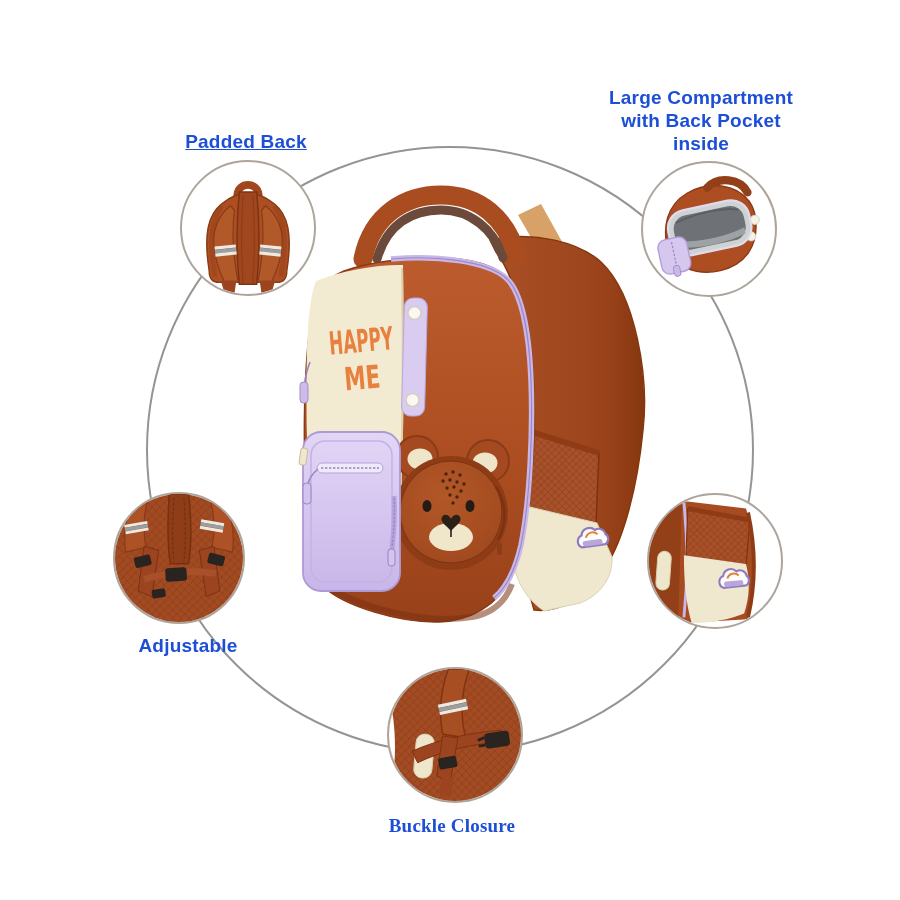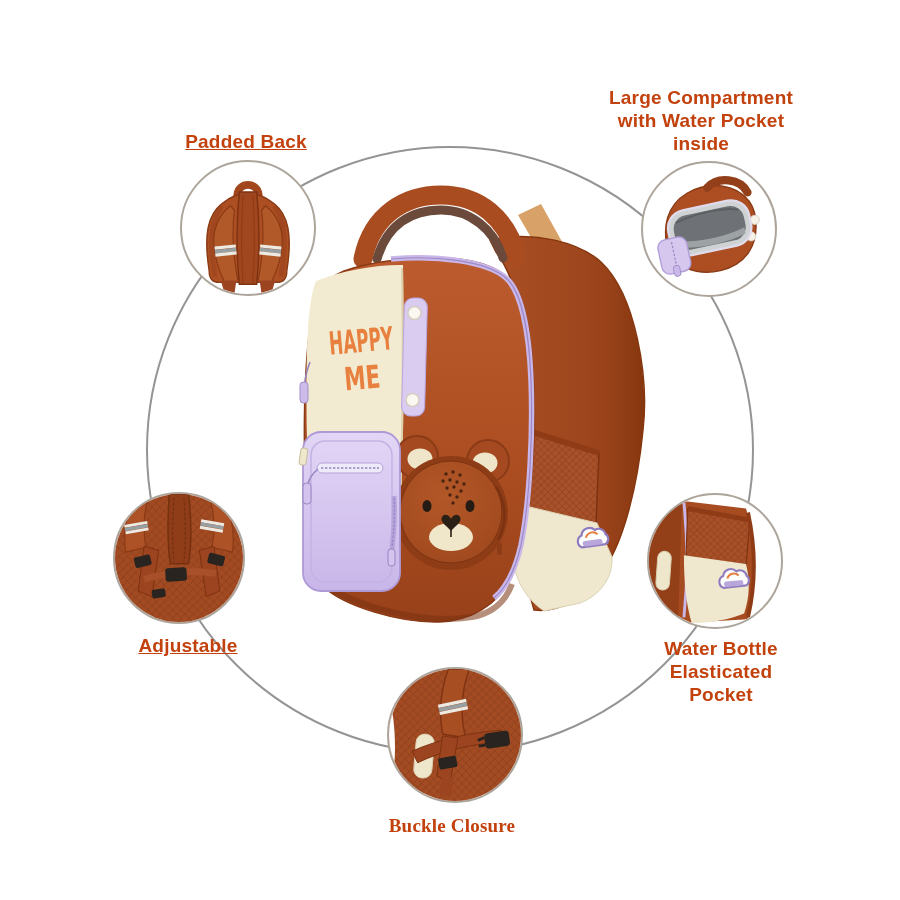--- a/index.html
+++ b/index.html
@@ -9,21 +9,21 @@
   }
   .ring-svg,.backpack-svg{position:absolute;}
   .ring-svg{left:0;top:0;}
   .backpack-svg{left:278px;top:183px;}
   .callout{
     position:absolute;border-radius:50%;background:#ffffff;
     border:2px solid #ADA59C;overflow:hidden;box-sizing:border-box;
   }
   .callout svg{display:block;width:100%;height:100%;}
   .feature-label{
-    position:absolute;text-align:center;color:#c2410c;
+    position:absolute;text-align:center;color:#1d4ed8;
     font-weight:bold;font-size:19px;line-height:23px;letter-spacing:.2px;
   }
   .feature-label span{display:block;}
 </style>
 </head>
 <body>
 
 <div class="stage">
 
   <svg class="ring-svg" width="900" height="900" viewBox="0 0 900 900">
@@ -283,31 +283,26 @@
       <path d="M56,112 L68,114 L64,134 L52,130 Z" fill="#9C4420"></path>
     </svg>
   </div>
 
   <div class="feature-label" style="left:126px;top:130px;width:240px;text-decoration:underline;">
     <span>Padded Back</span>
   </div>
 
   <div class="feature-label" style="left:561px;top:86px;width:280px;">
     <span>Large Compartment</span>
-    <span>with Water Pocket</span>
+    <span>with Back Pocket</span>
     <span>inside</span>
   </div>
 
-  <div class="feature-label" style="left:68px;top:634px;width:240px;text-decoration:underline;">
+  <div class="feature-label" style="left:68px;top:634px;width:240px;">
     <span>Adjustable</span>
   </div>
 
-  <div class="feature-label" style="left:601px;top:637px;width:240px;">
-    <span>Water Bottle</span>
-    <span>Elasticated</span>
-    <span>Pocket</span>
-  </div>
 
   <div class="feature-label" style="left:332px;top:814px;width:240px;font-family:Liberation Serif, serif;">
     <span>Buckle Closure</span>
   </div>
 
 </div>
 
 </body></html>

